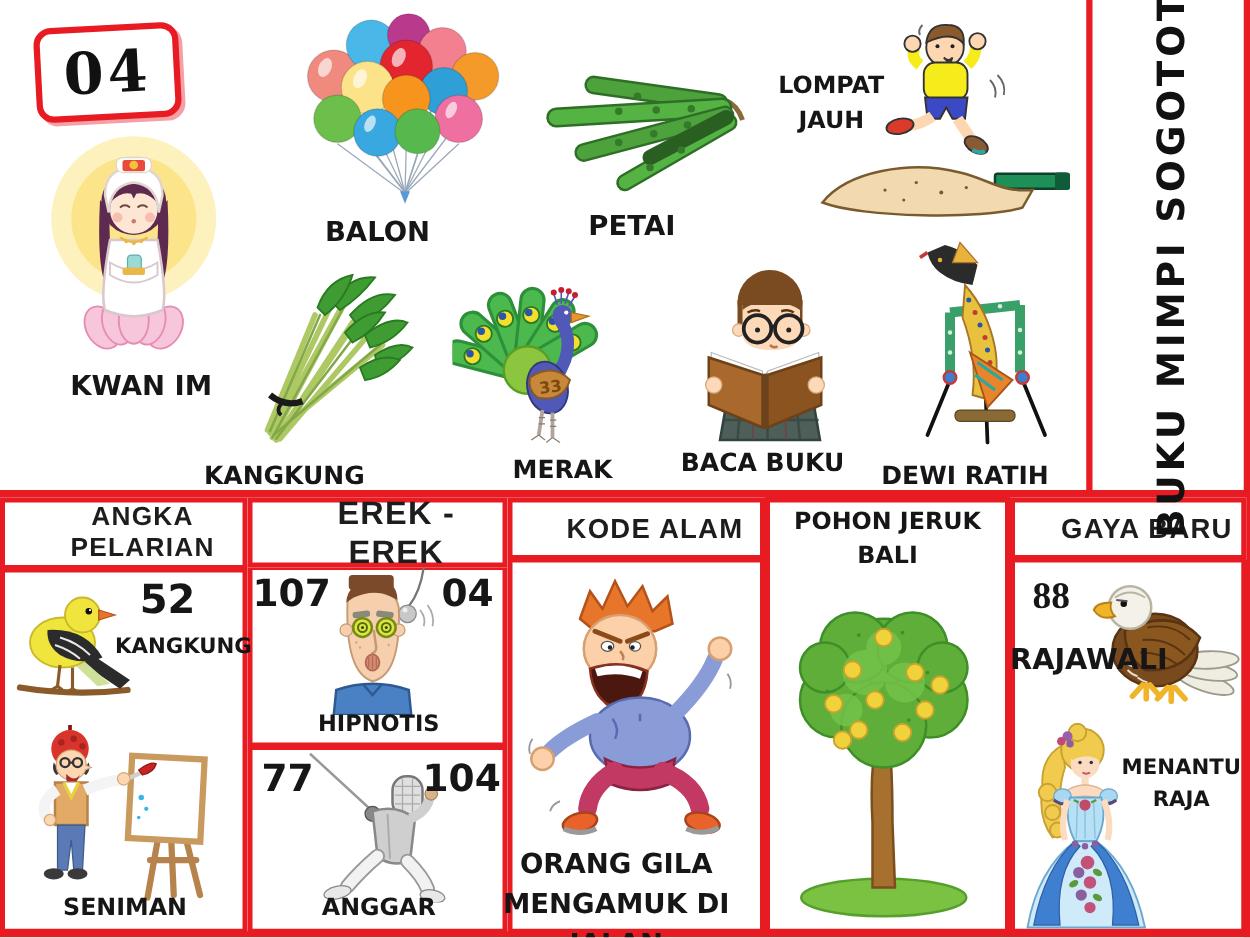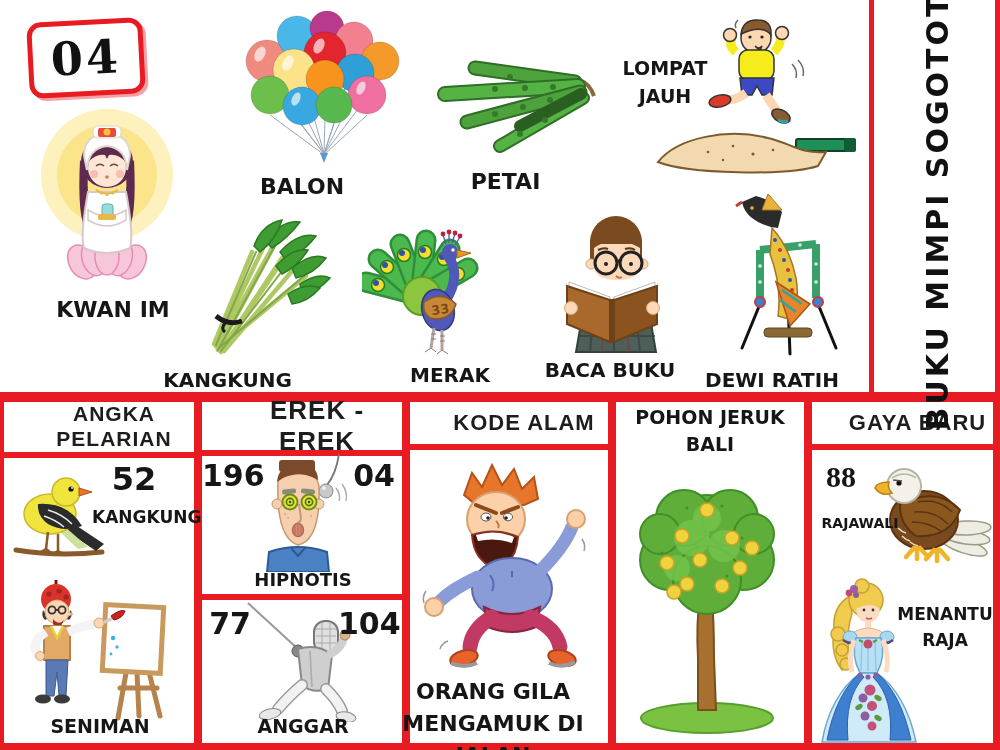--- a/index.html
+++ b/index.html
@@ -462,21 +462,21 @@
     <path d="M50,66 Q68,58 80,58" stroke="#f4f4f4" stroke-width="9" fill="none"></path>
     <circle cx="81" cy="57" r="5" fill="#fcd7b2" stroke="#d8a878"></circle>
     <path d="M28,66 Q12,76 20,90" stroke="#f4f4f4" stroke-width="9" fill="none"></path>
     <circle cx="22" cy="90" r="4.5" fill="#fcd7b2" stroke="#d8a878"></circle>
     <path d="M28,94 h22 l-2,36 h-7 l-2,-24 -3,24 h-8 z" fill="#5a7ab5" stroke="#3e5a8a"></path>
     <ellipse cx="25" cy="133" rx="8" ry="4.5" fill="#3a3a3a"></ellipse>
     <ellipse cx="44" cy="133" rx="8" ry="4.5" fill="#3a3a3a"></ellipse>
   </svg>
   <div class="lbl" style="left:38px;top:716px;width:124px;font-size:19px;">SENIMAN</div>
 
-  <div class="num" style="left:202px;top:458px;width:56px;font-size:30px;">196</div>
+  <div class="num" style="left:202px;top:458px;width:56px;font-size:30px;">107</div>
   <svg class="ill" style="left:243px;top:452px;" width="115" height="120" viewBox="0 0 115 120">
     <path d="M96,2 Q93,22 84,33" stroke="#777" stroke-width="1.8" fill="none"></path>
     <circle cx="83" cy="39" r="7" fill="#c8c8c8" stroke="#888"></circle>
     <circle cx="81" cy="36" r="2" fill="#eee"></circle>
     <g stroke="#aaa" stroke-width="1.4" fill="none">
       <path d="M93,36 q5,6 3,13"></path>
         <path d="M99,32 q6,8 4,17"></path>
     </g>
     <path d="M35,30 Q33,86 55,93 Q78,88 76,34 Q72,16 54,16 Q38,16 35,30 Z" fill="#f5cfae" stroke="#c49a72" stroke-width="1.5"></path>
     <rect x="36" y="8" width="36" height="12" rx="3" fill="#7a4a2a"></rect>
@@ -625,21 +625,21 @@
     <circle cx="42" cy="34" r="17" fill="#f4f1e8" stroke="#b8b4a4" stroke-width="2"></circle>
     <path d="M30,26 q12,-8 24,0" stroke="#b8b4a4" stroke-width="1.5" fill="none"></path>
     <circle cx="37" cy="31" r="2.6" fill="#111"></circle>
     <path d="M31,28 l9,1" stroke="#555" stroke-width="1.5"></path>
     <path d="M27,30 Q15,30 13,36 Q19,45 30,41 Q25,36 27,30 Z" fill="#f0b429" stroke="#b8821a" stroke-width="1.5"></path>
     <g stroke="#f0b429" stroke-width="4.5" stroke-linecap="round" fill="none">
       <path d="M52,96 l-8,9 M55,96 l0,11 M58,96 l8,9"></path>
       <path d="M72,98 l-8,9 M75,98 l0,11 M78,98 l8,9"></path>
     </g>
   </svg>
-  <div class="lbl" style="left:808px;top:516px;width:104px;font-size:14px;text-align:center;">RAJAWALI</div>
+  <div class="lbl" style="left:808px;top:516px;width:104px;font-size:23px;text-align:center;">RAJAWALI</div>
 
   <svg class="ill" style="left:802px;top:578px;" width="138" height="172" viewBox="0 0 138 172">
     <path d="M48,18 Q30,28 32,52 Q28,76 40,92 L50,88 Q42,60 50,36 Z" fill="#f0cb4e" stroke="#c8a132" stroke-width="1.5"></path>
     <g fill="#f0cb4e" stroke="#c8a132" stroke-width="1.5">
       <circle cx="36" cy="56" r="7"></circle>
         <circle cx="40" cy="72" r="6"></circle>
         <circle cx="44" cy="86" r="6"></circle>
       <circle cx="64" cy="22" r="17"></circle>
         <circle cx="60" cy="8" r="7"></circle>
     </g>

